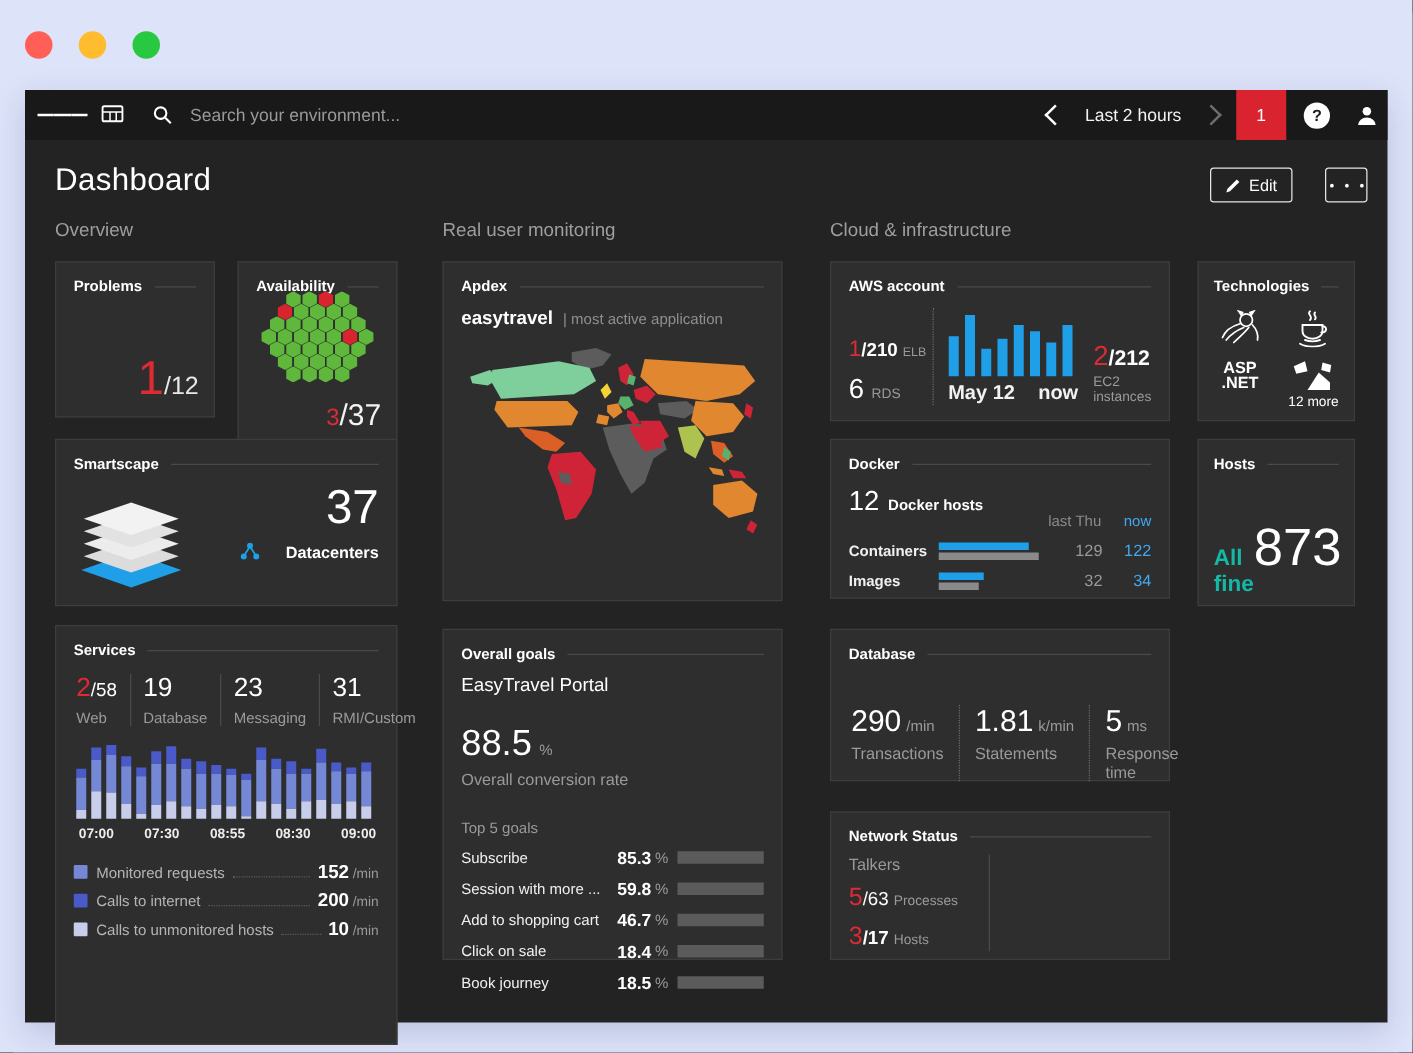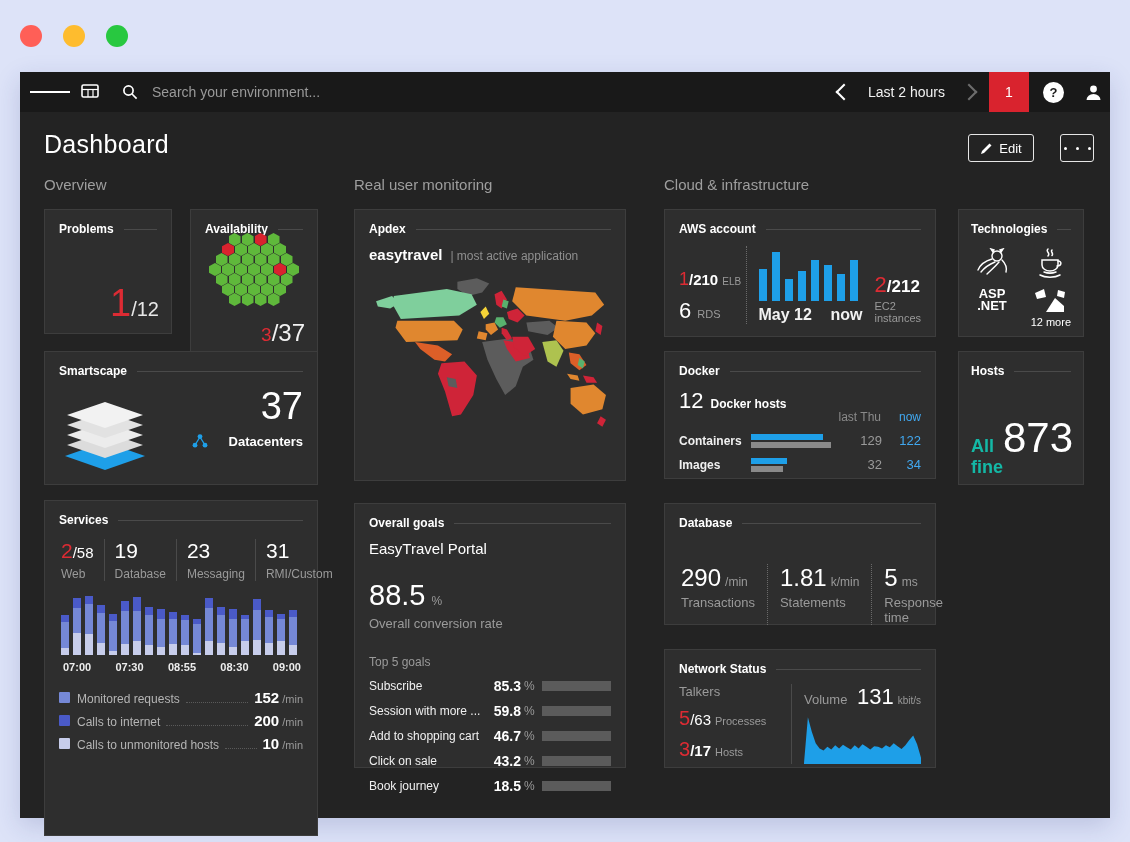--- a/index.html
+++ b/index.html
@@ -508,21 +508,21 @@
         <span class="goal-track"><span class="goal-fill" style="width: 59.8%;"></span></span>
       </div>
       <div class="goal-row">
         <span class="goal-lbl">Add to shopping cart</span>
         <span class="goal-val">46.7</span>
         <span class="pct goal-pct">%</span>
         <span class="goal-track"><span class="goal-fill" style="width: 46.7%;"></span></span>
       </div>
       <div class="goal-row">
         <span class="goal-lbl">Click on sale</span>
-        <span class="goal-val">43.2</span>
+        <span class="goal-val">18.4</span>
         <span class="pct goal-pct">%</span>
         <span class="goal-track"><span class="goal-fill" style="width: 27.2%;"></span></span>
       </div>
       <div class="goal-row">
         <span class="goal-lbl">Book journey</span>
         <span class="goal-val">18.5</span>
         <span class="pct goal-pct">%</span>
         <span class="goal-track"><span class="goal-fill" style="width: 18.5%;"></span></span>
       </div>
     </div>
@@ -632,32 +632,20 @@
           <div class="net-frac">
             <span class="red" style="font-size:20px;">5</span>
             <span style="color:#fff;font-size:15px;font-weight:normal;text-align:center;">/63</span>
             <span class="gray" style="font-size:11px;margin-left:4px;">Processes</span>
           </div>
           <div class="net-frac">
             <span class="red" style="font-size:20px;">3</span>
             <span style="color:#fff;font-size:15px;font-weight:bold;">/17</span>
             <span class="gray" style="font-size:11px;margin-left:4px;">Hosts</span>
           </div>
-        </div>
-        <div class="net-right">
-          <div class="net-head">
-            <span class="gray" style="font-size:13px;">Volume</span>
-            <span class="net-vol-val">
-              <span>131</span>
-              <span class="gray" style="font-size:10px;">kbit/s</span>
-            </span>
-          </div>
-          <svg class="net-area" viewBox="0 0 100 100" preserveAspectRatio="none">
-            <polygon fill="#1e9fe8" points="0,100 0.00,98 3.33,10 6.67,38 10.00,60 13.33,70 16.67,74 20.00,67 23.33,72 26.67,64 30.00,70 33.33,63 36.67,68 40.00,72 43.33,64 46.67,70 50.00,62 53.33,67 56.67,72 60.00,66 63.33,67 66.67,70 70.00,64 73.33,68 76.67,60 80.00,66 83.33,71 86.67,64 90.00,54 93.33,45 96.67,62 100.00,88 100,100"></polygon>
-          </svg>
         </div>
       </div>
     </div>
 
     <div class="tile" style="left:938px;top:137px;width:126px;height:128px;padding:12px;">
       <div class="tile-title">Technologies</div>
       <div class="tech-grid">
         <svg width="34" height="28" viewBox="0 0 34 28">
           <g stroke="#fff" stroke-width="1.4" fill="none" stroke-linecap="round">
             <circle cx="22" cy="8" r="5"></circle>

